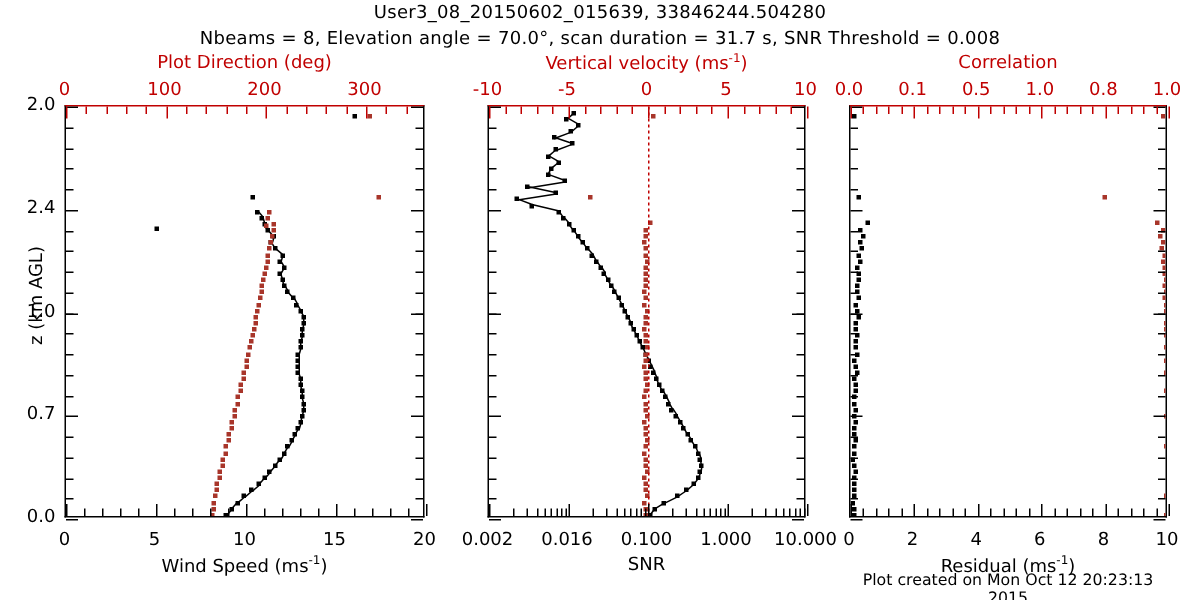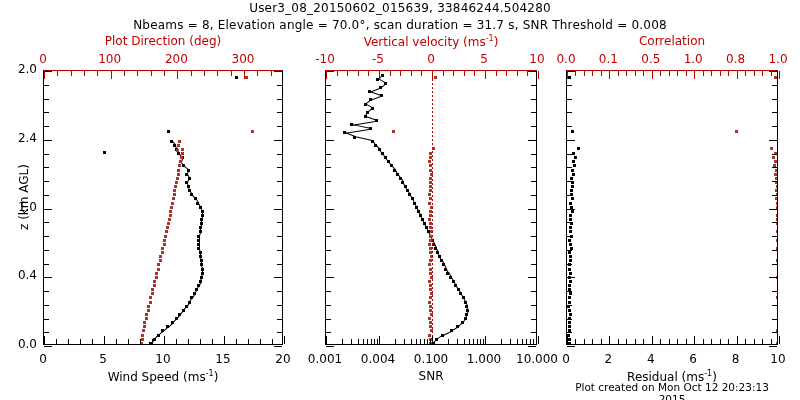--- a/index.html
+++ b/index.html
@@ -790,37 +790,37 @@
     <div class="tick tick-t" style="left: 161.12px;"></div>
     <div class="tick tick-t" style="left: 178.08px;"></div>
     <div class="tick tick-t" style="left: 186.56px;"></div>
     <div class="tick tick-t" style="left: 195.04px;"></div>
     <div class="tick tick-t" style="left: 203.52px;"></div>
   </div>
 
 <div class="abs" id="footer">Plot created on Mon Oct 12 20:23:13 2015</div>
 
 <div class="lab" style="left: 37px; top: 337px; transform: translateX(-100%);">0.0</div>
-<div class="lab" style="left: 37px; top: 268.25px; transform: translateX(-100%);">0.4</div>
+<div class="lab" style="left: 37px; top: 268.25px; transform: translateX(-100%);">0.7</div>
 <div class="lab" style="left: 37px; top: 199.5px; transform: translateX(-100%);">1.0</div>
 <div class="lab" style="left: 37px; top: 130.75px; transform: translateX(-100%);">2.4</div>
 <div class="lab" style="left: 37px; top: 62px; transform: translateX(-100%);">2.0</div>
 <div class="lab" style="left: 43px; top: 352px; transform: translateX(-50%);">0</div>
 <div class="lab" style="left: 103px; top: 352px; transform: translateX(-50%);">5</div>
 <div class="lab" style="left: 163px; top: 352px; transform: translateX(-50%);">10</div>
 <div class="lab" style="left: 223px; top: 352px; transform: translateX(-50%);">15</div>
 <div class="lab" style="left: 283px; top: 352px; transform: translateX(-50%);">20</div>
 <div class="axtitle blk" style="left: 163px; top: 369px; transform: translateX(-50%);">Wind Speed (ms<sup>-1</sup>)</div>
 <div class="lab lab-top" style="left: 43px; top: 52px; transform: translateX(-50%);">0</div>
 <div class="lab lab-top" style="left: 109.667px; top: 52px; transform: translateX(-50%);">100</div>
 <div class="lab lab-top" style="left: 176.333px; top: 52px; transform: translateX(-50%);">200</div>
 <div class="lab lab-top" style="left: 243px; top: 52px; transform: translateX(-50%);">300</div>
 <div class="axtitle red" style="left: 163px; top: 34px; transform: translateX(-50%);">Plot Direction (deg)</div>
-<div class="lab" style="left: 325px; top: 352px; transform: translateX(-50%);">0.001</div>
-<div class="lab" style="left: 378px; top: 352px; transform: translateX(-50%);">0.004</div>
+<div class="lab" style="left: 325px; top: 352px; transform: translateX(-50%);">0.002</div>
+<div class="lab" style="left: 378px; top: 352px; transform: translateX(-50%);">0.016</div>
 <div class="lab" style="left: 431px; top: 352px; transform: translateX(-50%);">0.100</div>
 <div class="lab" style="left: 484px; top: 352px; transform: translateX(-50%);">1.000</div>
 <div class="lab" style="left: 537px; top: 352px; transform: translateX(-50%);">10.000</div>
 <div class="axtitle blk" style="left: 431px; top: 369px; transform: translateX(-50%);">SNR</div>
 <div class="lab lab-top" style="left: 325px; top: 52px; transform: translateX(-50%);">-10</div>
 <div class="lab lab-top" style="left: 378px; top: 52px; transform: translateX(-50%);">-5</div>
 <div class="lab lab-top" style="left: 431px; top: 52px; transform: translateX(-50%);">0</div>
 <div class="lab lab-top" style="left: 484px; top: 52px; transform: translateX(-50%);">5</div>
 <div class="lab lab-top" style="left: 537px; top: 52px; transform: translateX(-50%);">10</div>
 <div class="axtitle red" style="left: 431px; top: 34px; transform: translateX(-50%);">Vertical velocity (ms<sup>-1</sup>)</div>

